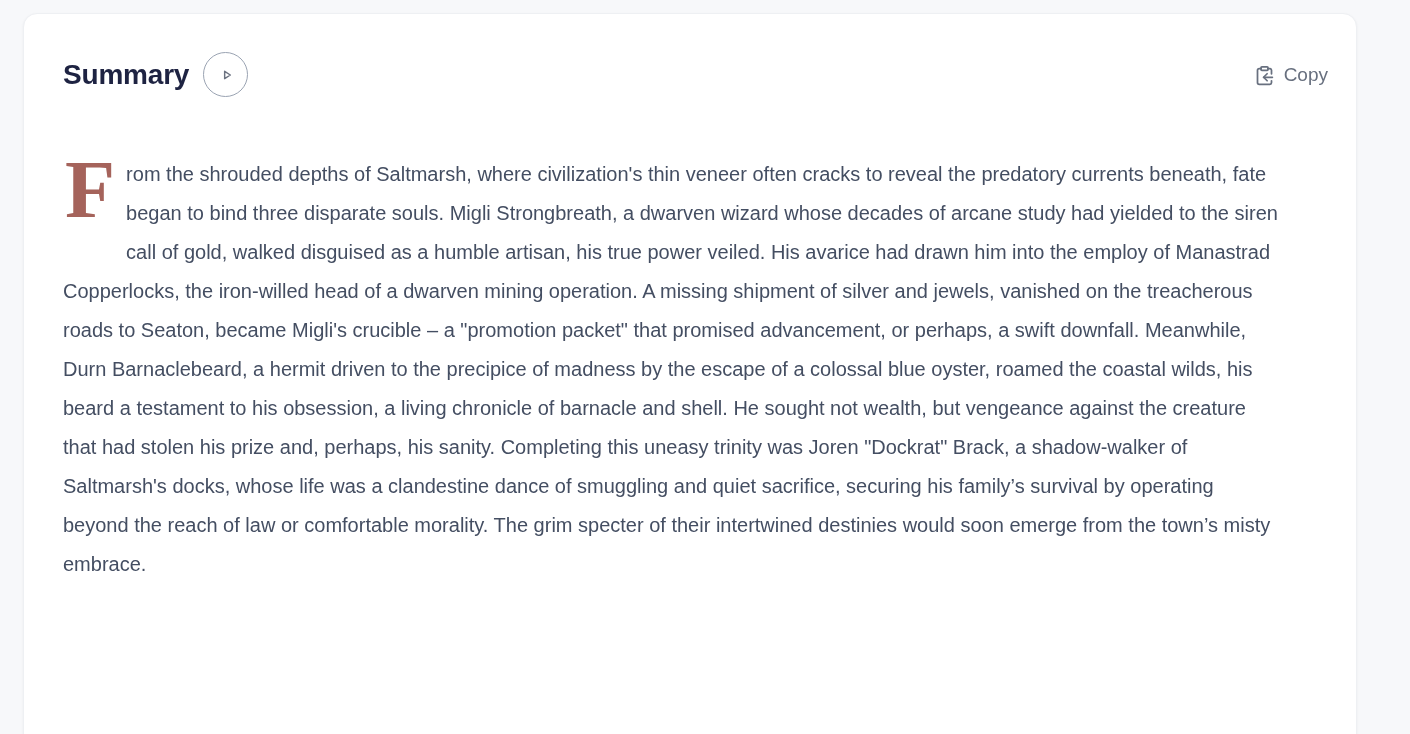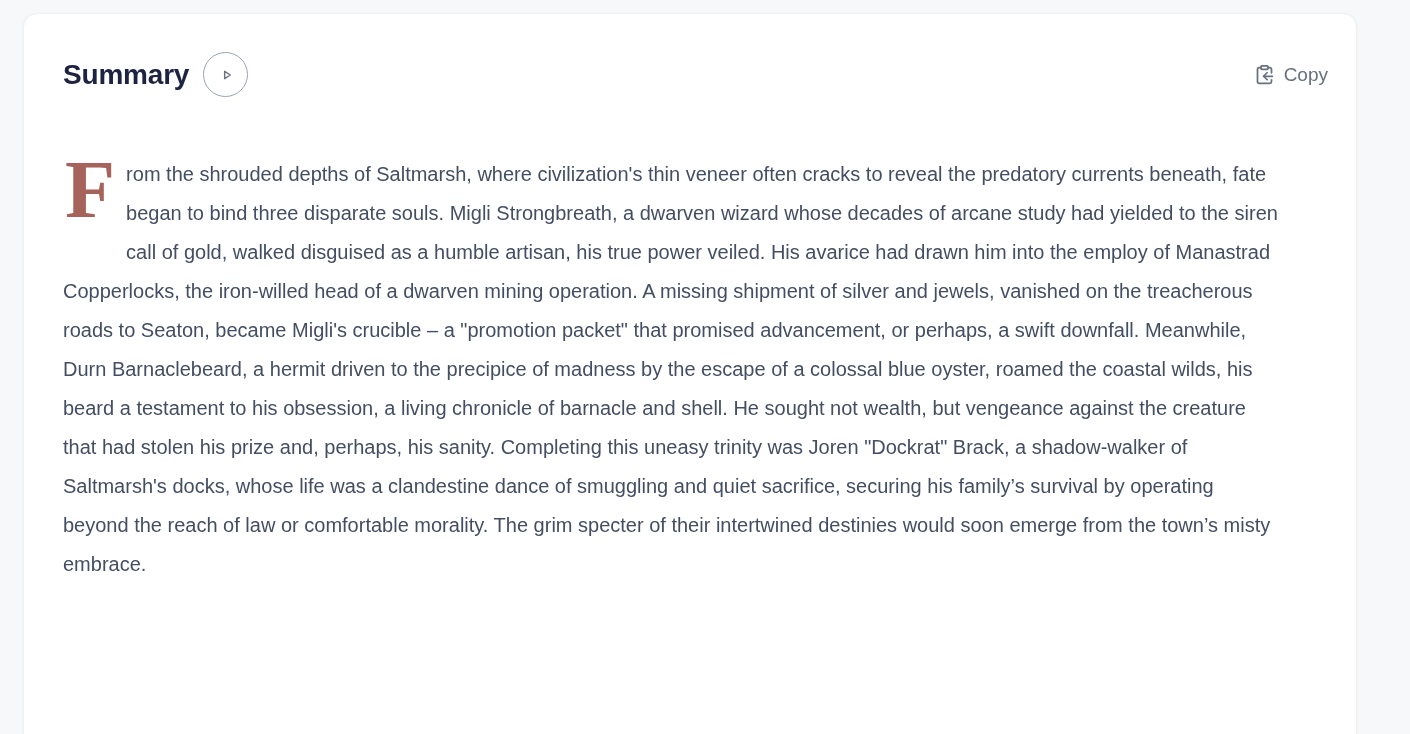--- a/index.html
+++ b/index.html
@@ -31,21 +31,21 @@
     color: #1e2342;
   }
   .play-btn {
     width: 45px; height: 45px; border-radius: 50%;
     border: 1.5px solid #9aa3b2; background: transparent;
     display: flex; align-items: center; justify-content: center;
     cursor: pointer; padding: 0; flex: none;
   }
   .play-btn svg { display: block; margin-left: 2px; }
   .copy-btn {
-    display: flex; align-items: center; gap: 9px;
+    display: flex; align-items: flex-end; gap: 9px;
     background: none; border: none; padding: 0;
     color: #68707f; font-size: 19px; cursor: pointer;
     font-family: "Liberation Sans", sans-serif;
   }
   .copy-btn svg { display: block; }
   .summary {
     margin: 58px 0 0 0;
     max-width: 1215px;
     font-size: 20px; line-height: 39px;
     color: #444e62;

